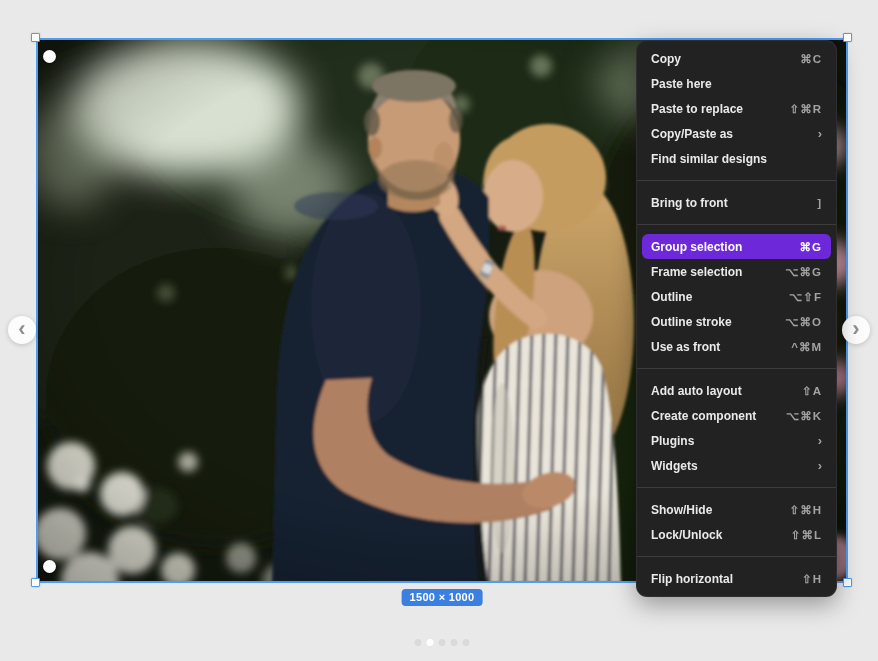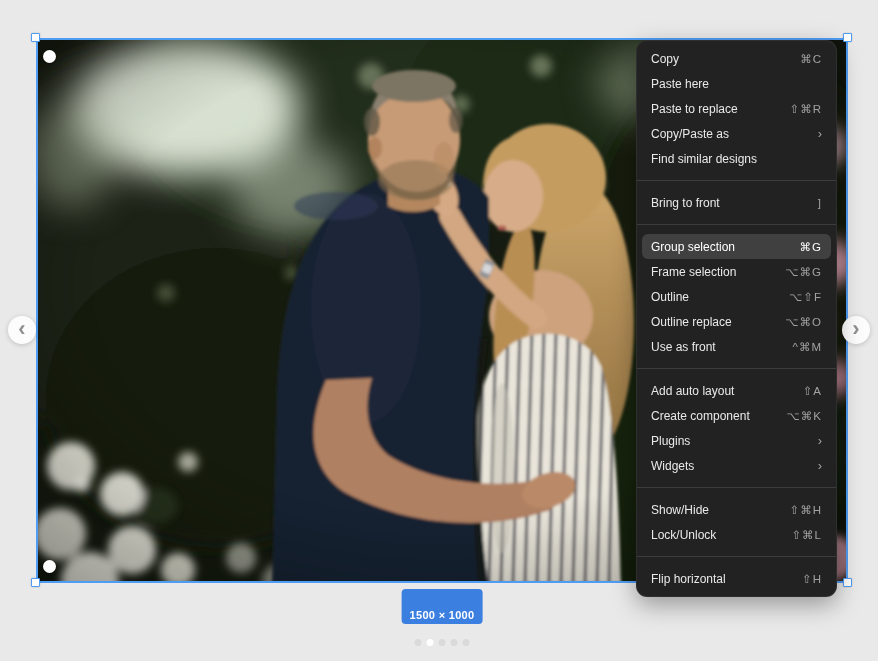--- a/index.html
+++ b/index.html
@@ -15,39 +15,39 @@
         box-sizing:border-box;border-radius:1px;box-shadow:0 0 2px rgba(0,0,0,.2);z-index:30;}
   .h-tl{left:31px;top:33px;} .h-tr{left:843px;top:33px;}
   .h-bl{left:31px;top:578px;} .h-br{left:843px;top:578px;}
   .radius-handle{position:absolute;width:13px;height:13px;border-radius:50%;background:#fff;
         box-shadow:0 1px 3px rgba(0,0,0,.45);z-index:5;}
   .r-tl{left:43px;top:50px;} .r-bl{left:43px;top:560px;}
 
   
   .dim-badge{position:absolute;left:442px;top:589px;transform:translateX(-50%);
         background:#3b7fe0;color:#fff;font-size:11px;font-weight:bold;letter-spacing:.3px;
-        padding:20px 8px 3px;border-radius:4px;white-space:nowrap;z-index:10;}
+        padding:2px 8px 3px;border-radius:4px;white-space:nowrap;z-index:10;}
 
   
   .nav-btn{position:absolute;width:28px;height:28px;border-radius:50%;background:#fcfcfc;
         box-shadow:0 1px 5px rgba(0,0,0,.18);display:flex;align-items:center;justify-content:center;
         color:#8f8f8f;z-index:20;cursor:pointer;}
   .nav-btn span{font-size:22px;line-height:1;margin-top:-3px;font-weight:bold;}
   .nav-prev{left:8px;top:316px;} .nav-next{left:842px;top:316px;}
   .dots{position:absolute;left:442px;top:639px;transform:translateX(-50%);display:flex;gap:5px;z-index:10;}
   .dot{width:7px;height:7px;border-radius:50%;background:#dadada;}
   .dot.active{background:#ffffff;}
 
   
   .context-menu{position:absolute;left:636px;top:40px;width:201px;box-sizing:border-box;
         background:#222222;border:1px solid rgba(255,255,255,.06);border-radius:11px;
         padding:5px 0;box-shadow:0 8px 24px rgba(0,0,0,.35);z-index:40;}
   .menu-item{height:25px;display:flex;align-items:center;justify-content:space-between;
-        padding:0 14px;color:#e9e9e9;font-size:12px;font-weight:400;cursor:default;white-space:nowrap;}
-  .menu-item.highlighted{background:#404040;border-radius:6px;margin:0 5px;padding:0 9px;color:#fff;}
+        padding:0 14px;color:#e9e9e9;font-size:12px;font-weight:700;cursor:default;white-space:nowrap;}
+  .menu-item.highlighted{background:#6d28d9;border-radius:6px;margin:0 5px;padding:0 9px;color:#fff;}
   .mi-shortcut{color:#a2a2a2;font-size:11.5px;letter-spacing:1px;}
   .menu-item.highlighted .mi-shortcut{color:#fff;}
   .mi-sub{color:#a2a2a2;font-size:13px;line-height:1;}
   .menu-sep{height:1px;background:#3c3c3c;margin:9px 0;}
 </style>
 </head>
 <body>
 
 <div class="stage">
 
@@ -258,21 +258,21 @@
       </div>
       <div class="menu-item">
         <span class="mi-label">Frame selection</span>
         <span class="mi-shortcut">⌥⌘G</span>
       </div>
       <div class="menu-item">
         <span class="mi-label">Outline</span>
         <span class="mi-shortcut">⌥⇧F</span>
       </div>
       <div class="menu-item">
-        <span class="mi-label">Outline replace</span>
+        <span class="mi-label">Outline stroke</span>
         <span class="mi-shortcut">⌥⌘O</span>
       </div>
       <div class="menu-item">
         <span class="mi-label">Use as front</span>
         <span class="mi-shortcut">^⌘M</span>
       </div>
       <div class="menu-sep"></div>
       <div class="menu-item">
         <span class="mi-label">Add auto layout</span>
         <span class="mi-shortcut">⇧A</span>

